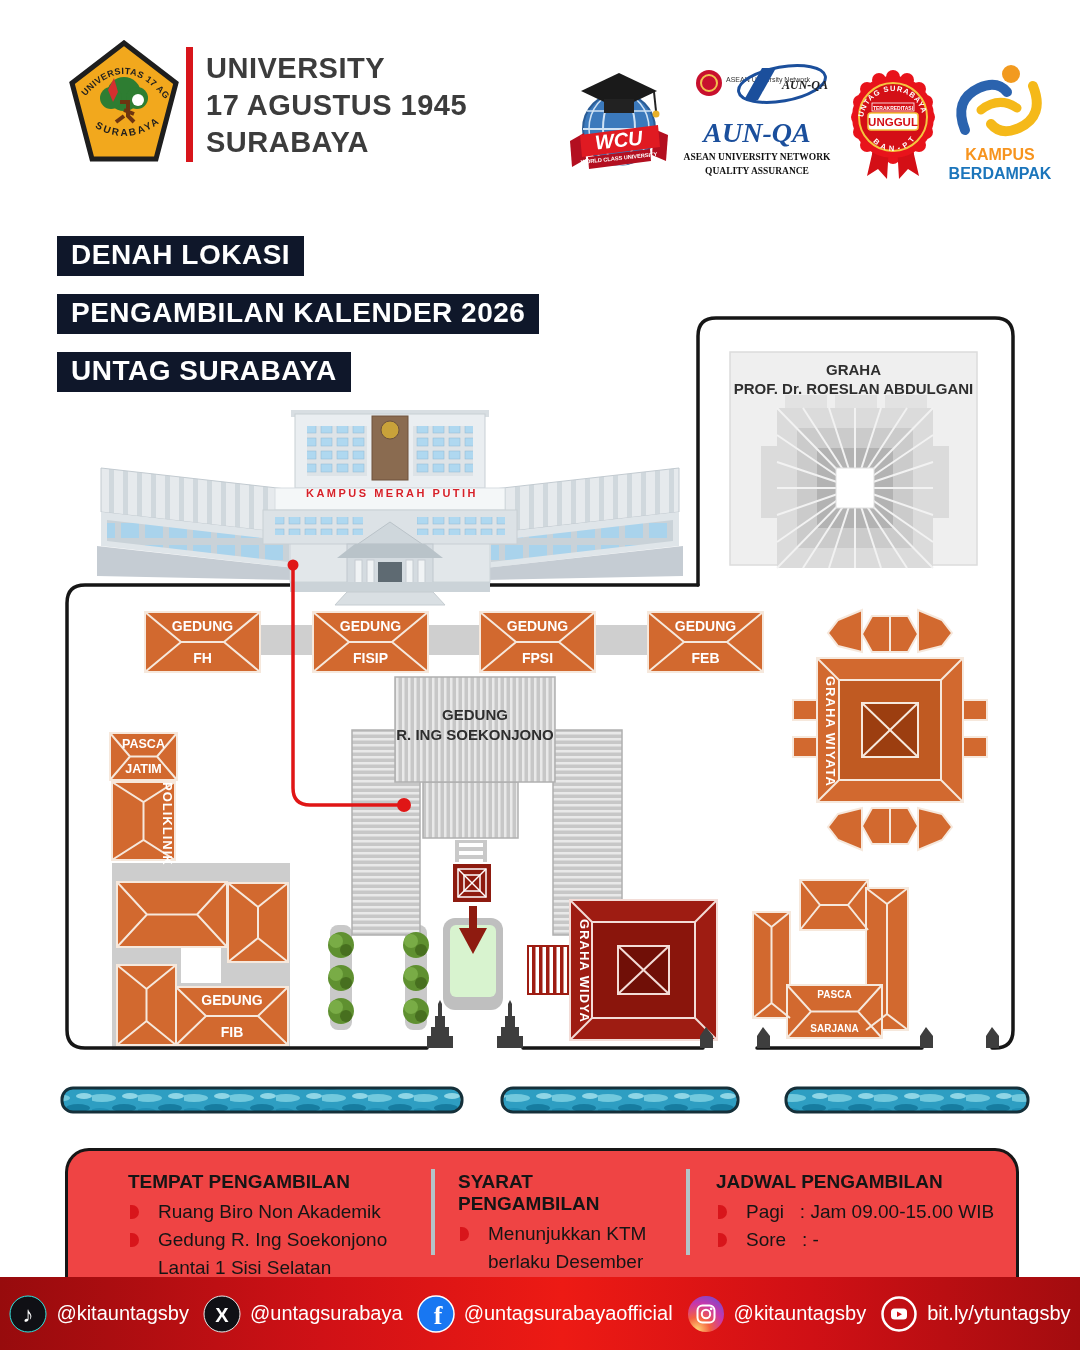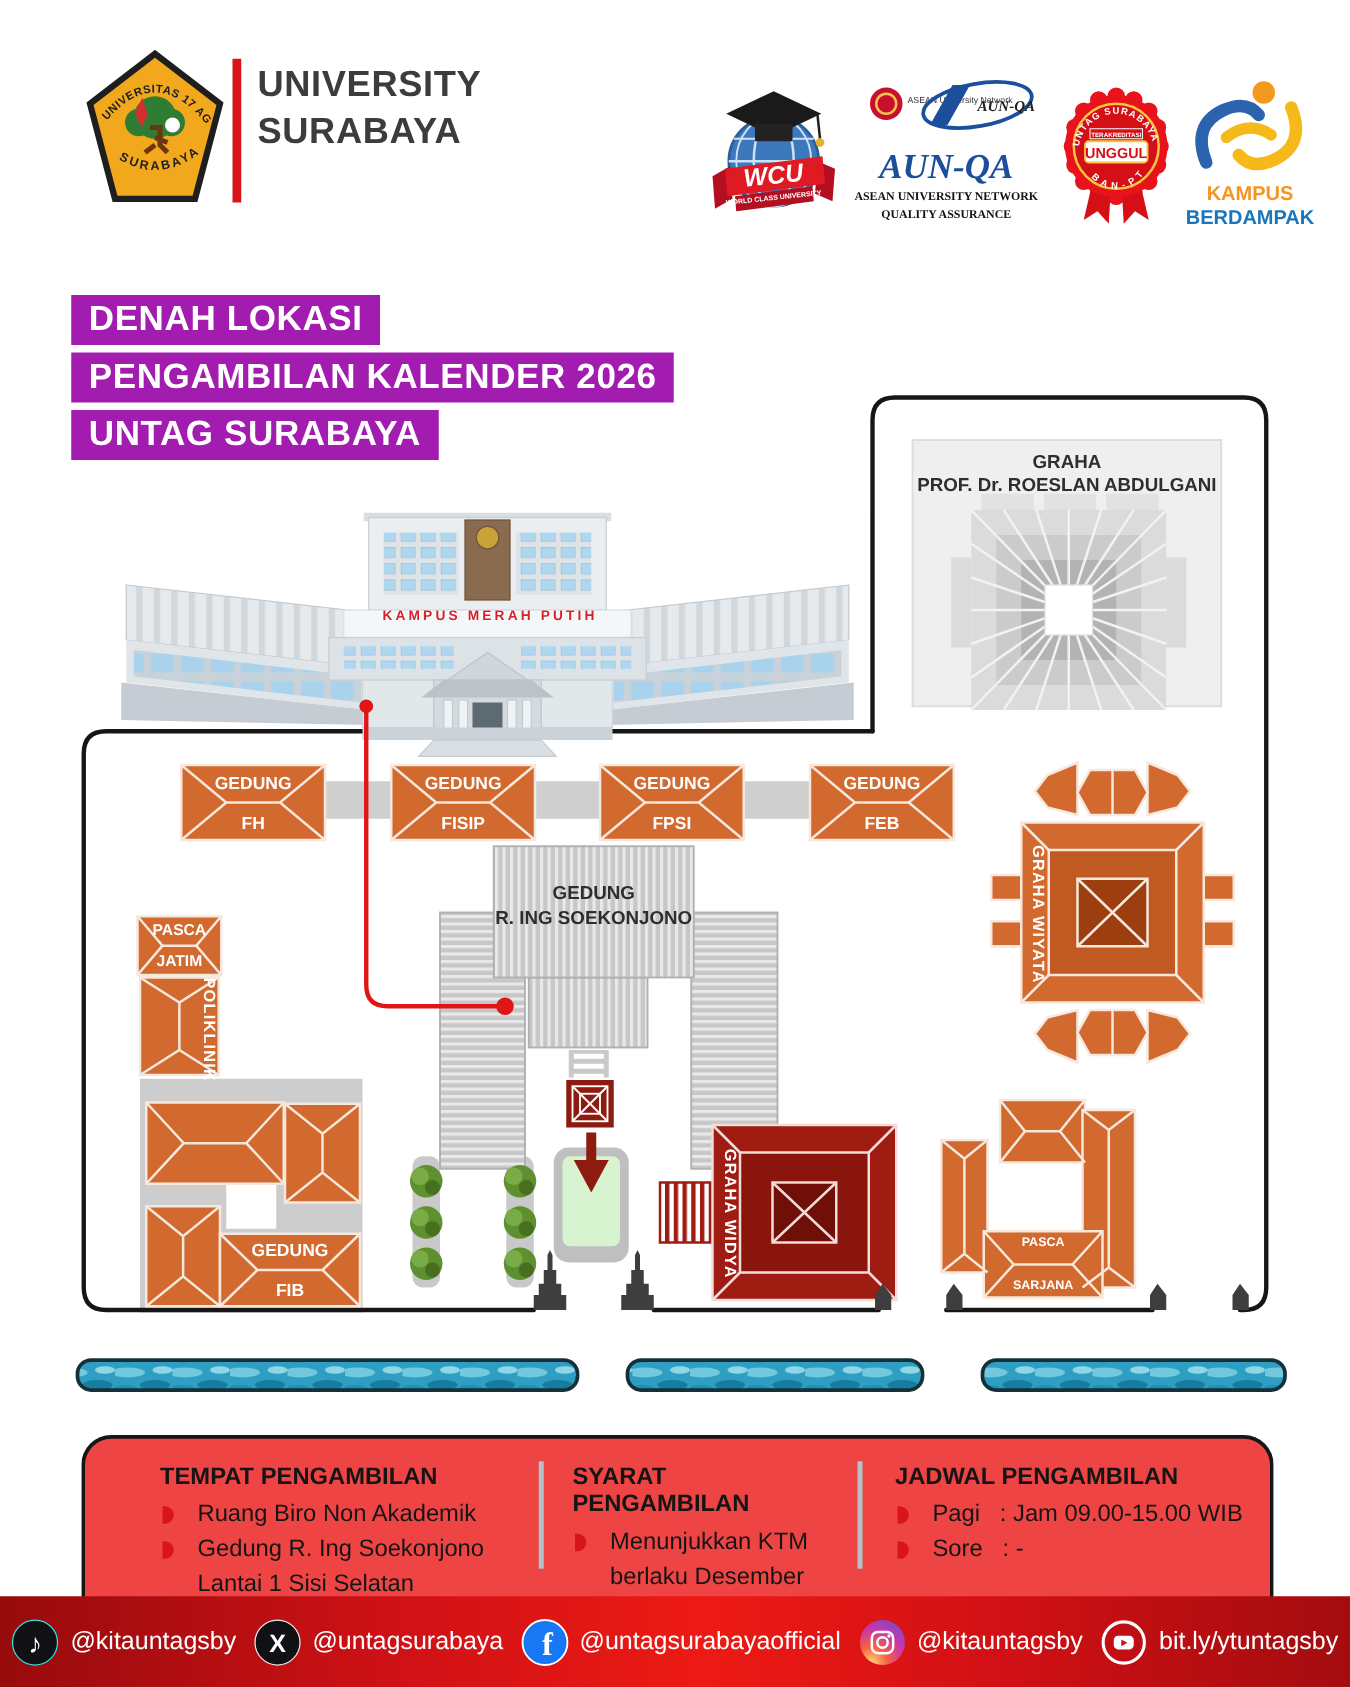--- a/index.html
+++ b/index.html
@@ -3,22 +3,22 @@
 <meta charset="utf-8">
 <style>
   html,body{margin:0;padding:0;background:#e8e8e8;}
   .page{position:relative;width:1080px;height:1350px;background:#ffffff;overflow:hidden;
         font-family:"Liberation Sans",sans-serif;}
   .abs{position:absolute;}
   
   .uni-title{font-size:29px;font-weight:bold;color:#3c3c3c;line-height:37px;letter-spacing:.5px;}
   .red-bar{background:#d8151b;}
   
-  .banner{display:table;background:#a21caf;color:#fff;font-size:28px;font-weight:bold;
-          letter-spacing:.5px;padding:3px 14px 5px 14px;margin-bottom:6px;white-space:nowrap;}
+  .banner{display:table;background:#0f172a;color:#fff;font-size:28px;font-weight:bold;
+          letter-spacing:.5px;padding:3px 14px 5px 14px;margin-bottom:18px;white-space:nowrap;}
   
   .lbl{position:absolute;text-align:center;font-weight:bold;pointer-events:none;}
   .lbl-dark{color:#2e2e2e;}
   .lbl-white{color:#ffffff;}
   .two-line{display:flex;flex-direction:column;justify-content:space-between;}
   .vtext{writing-mode:vertical-rl;text-align:center;letter-spacing:1px;}
   .sign{color:#d6222a;font-weight:bold;font-size:11px;letter-spacing:2.5px;
         text-shadow:0 0 2px #ffffff,0 0 2px #ffffff;text-align:center;}
   
   .info-box{border:3px solid #161616;border-bottom:none;border-radius:24px 24px 0 0;
@@ -56,20 +56,21 @@
     </text>
     <text font-size="10" font-weight="bold" fill="#1e1e1e" letter-spacing="2">
       <textPath href="#arcBot" startOffset="8%">SURABAYA</textPath>
     </text>
   </svg>
 
   <div class="abs red-bar" style="left:186px;top:47px;width:7px;height:115px"></div>
 
   <div class="abs uni-title" style="left:206px;top:50px">
     <div>UNIVERSITY</div>
+    <div>17 AGUSTUS 1945</div>
     <div>SURABAYA</div>
   </div>
 
   <svg class="abs" style="left:568px;top:55px" width="102" height="130" viewBox="0 0 102 130">
     <circle cx="51" cy="74" r="36" fill="#3b79bc" stroke="#2a5c95" stroke-width="2"></circle>
     <ellipse cx="51" cy="74" rx="16" ry="36" fill="none" stroke="#cfe2f4" stroke-width="2"></ellipse>
     <ellipse cx="51" cy="74" rx="30" ry="36" fill="none" stroke="#cfe2f4" stroke-width="1.5"></ellipse>
     <line x1="15" y1="74" x2="87" y2="74" stroke="#cfe2f4" stroke-width="2"></line>
     <line x1="19" y1="56" x2="83" y2="56" stroke="#cfe2f4" stroke-width="1.5"></line>
     <polygon points="13,36 51,18 89,36 51,54" fill="#1a1a1a"></polygon>

